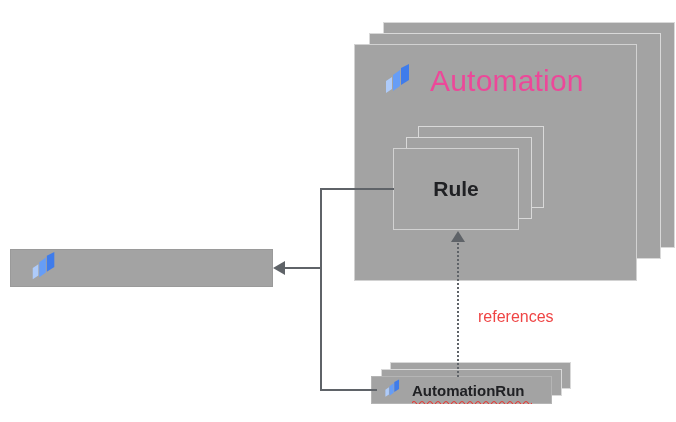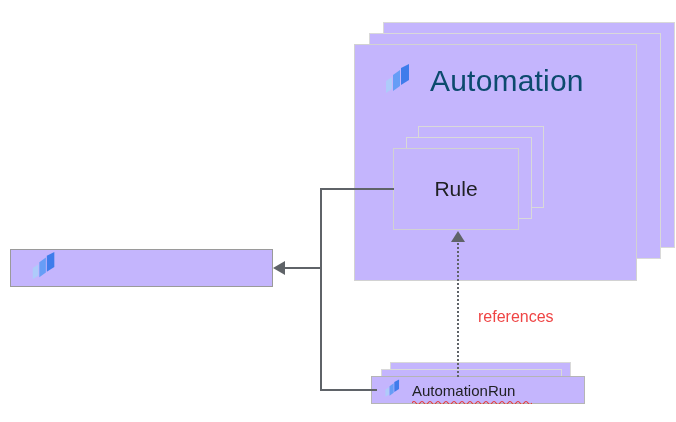--- a/index.html
+++ b/index.html
@@ -16,23 +16,24 @@
     position: relative;
     width: 676px;
     height: 422px;
     background: #ffffff;
     overflow: hidden;
   }
 
   
   .card {
     position: absolute;
-    background: #c4b5fd;
+    background: #a3a3a3;
     border: 1px solid #d2d2d2;
     box-sizing: border-box;
+    font-weight: bold;
   }
   .card.ghost {
     border-color: #d9d9d9;
   }
 
   
   #delivery-pipeline {
     left: 10px;
     top: 249px;
     width: 263px;
@@ -82,21 +83,21 @@
     display: flex;
     align-items: center;
     z-index: 6;
   }
   #automation-title-row .auto-icon {
     margin-right: 16px;
     flex: 0 0 auto;
   }
   #automation-title-row .auto-label {
     font-size: 30px;
-    color: #0c4a6e;
+    color: #ec4899;
     letter-spacing: 0.2px;
     line-height: 1;
   }
 
   
   #rule-stack-back2 {
     left: 418px;
     top: 126px;
     width: 126px;
     height: 82px;
@@ -135,21 +136,21 @@
   #autorun-stack-back1 {
     left: 381px;
     top: 369px;
     width: 181px;
     height: 27px;
     z-index: 11;
   }
   #autorun-front {
     left: 371px;
     top: 376px;
-    width: 214px;
+    width: 181px;
     height: 28px;
     z-index: 12;
     display: flex;
     align-items: center;
     border-color: #b5b5b5;
   }
   #autorun-front .ar-icon {
     margin-left: 11px;
     margin-right: 10px;
     flex: 0 0 auto;

